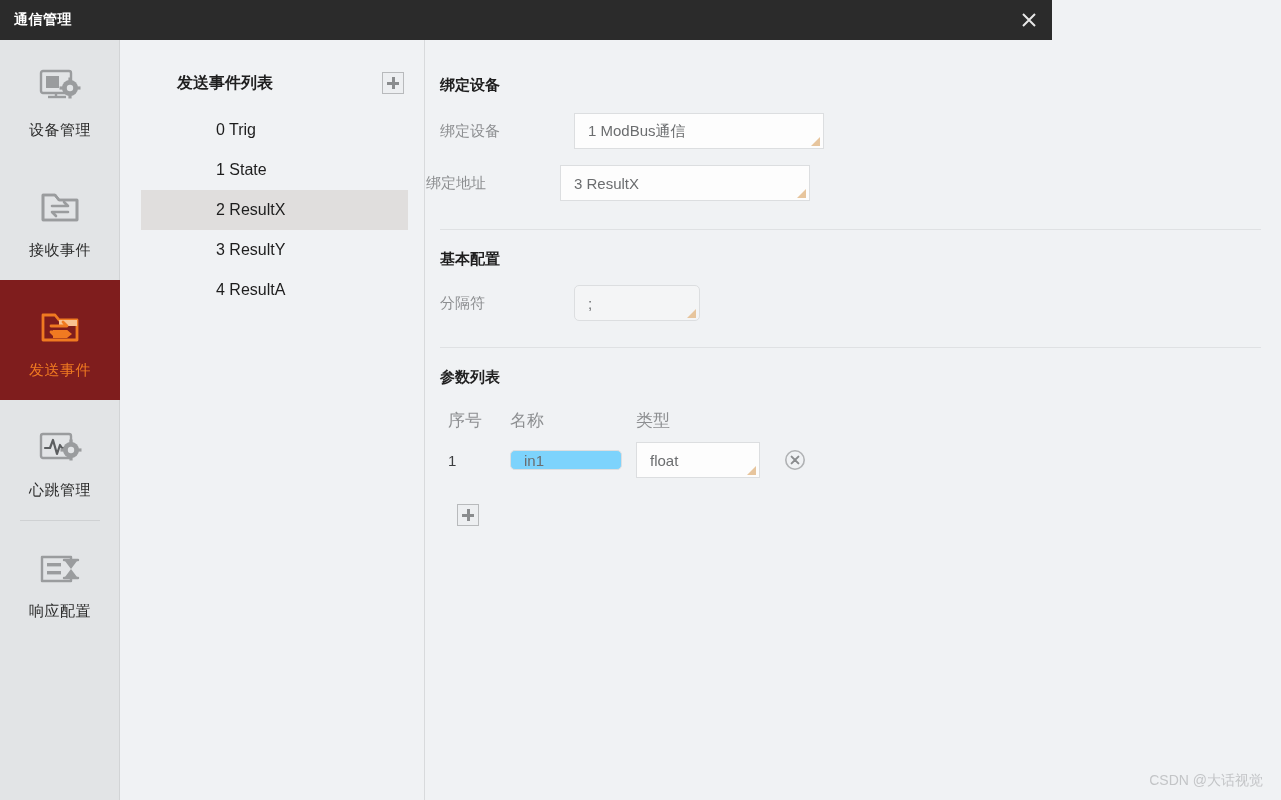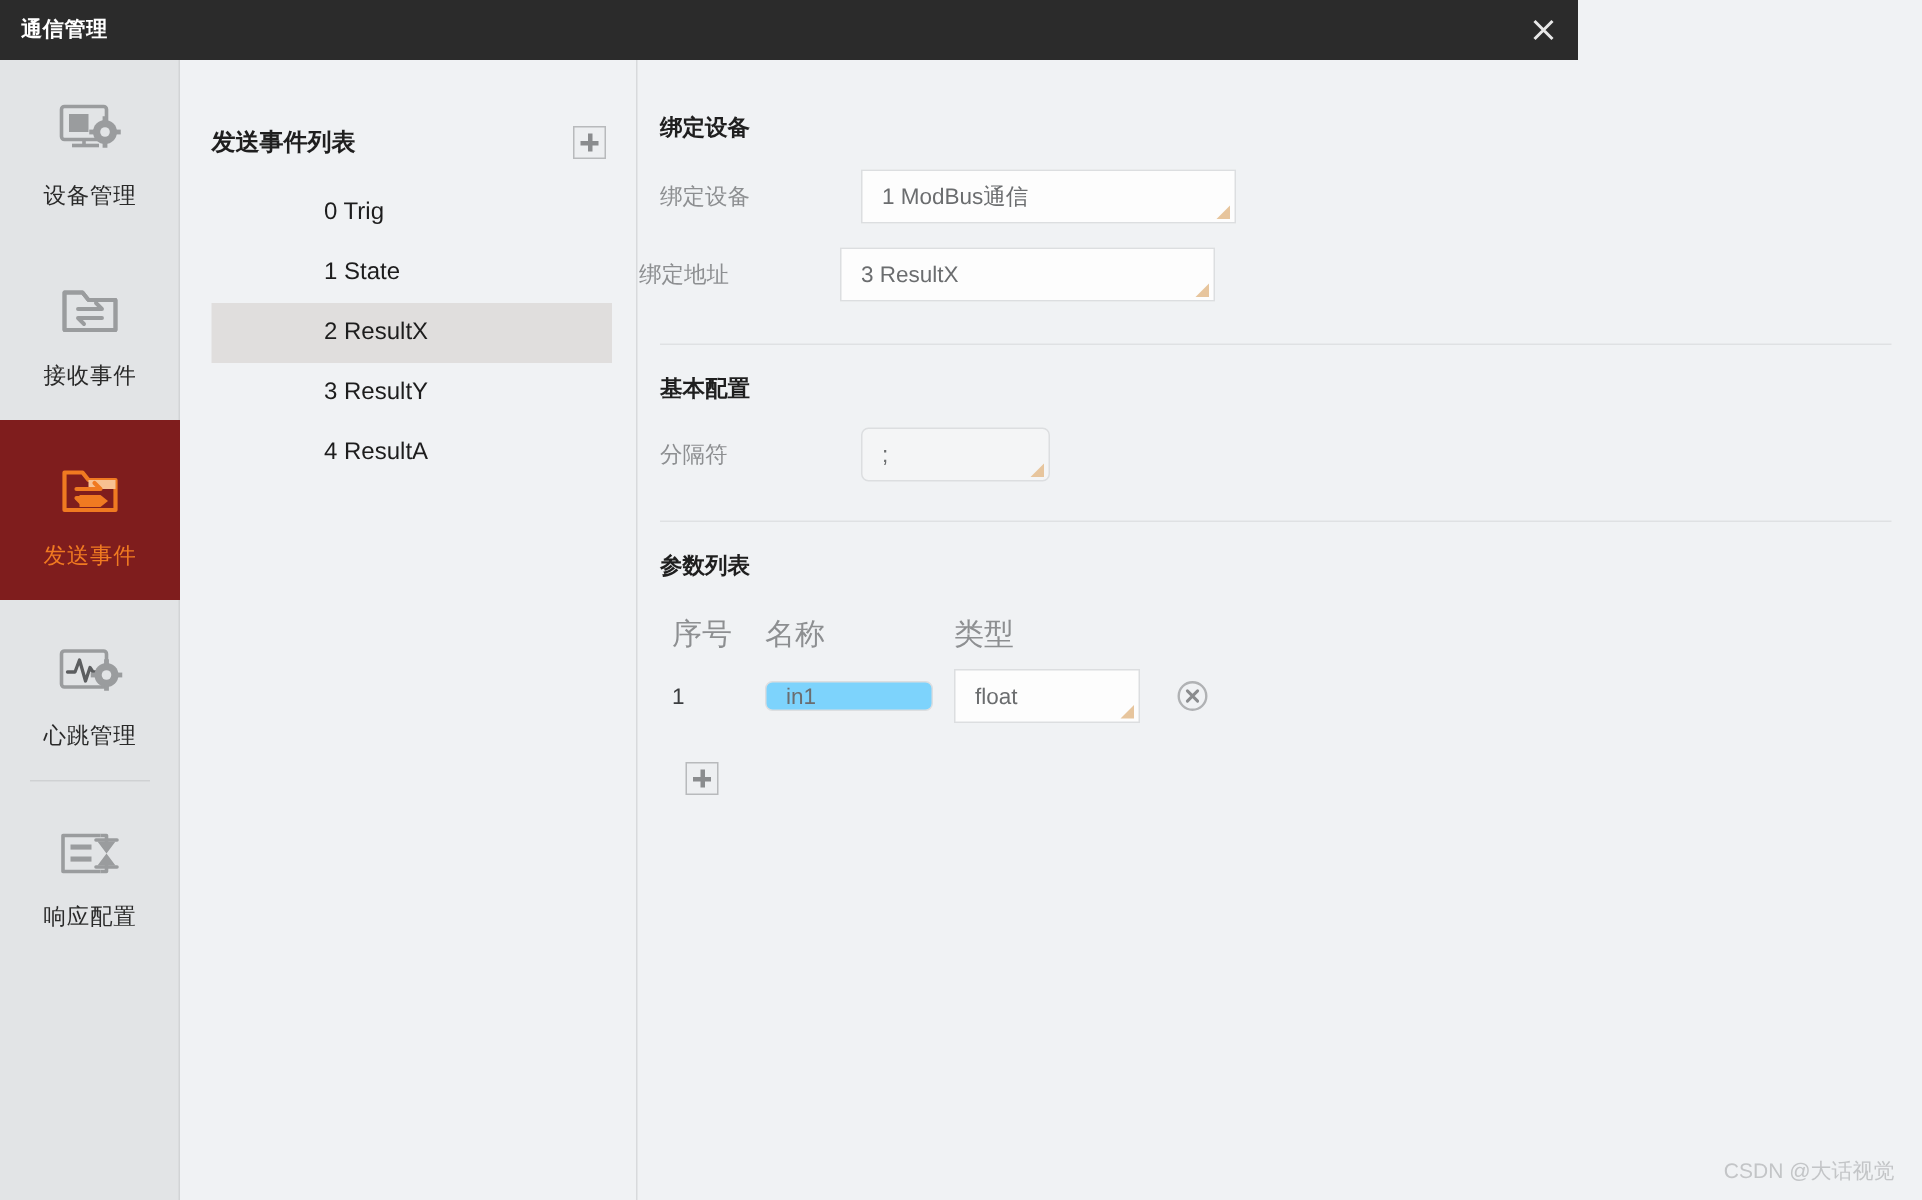--- a/index.html
+++ b/index.html
@@ -48,21 +48,21 @@
   .side-divider {
     width: 80px; height: 1px; background: #cfd1d3; margin: 0 auto;
   }
 
   
   .listpanel {
     position: absolute; left: 121px; top: 40px; width: 304px; height: 760px;
     background: #f0f2f4; border-right: 1px solid #d8dadc;
   }
   .list-header {
-    display: flex; align-items: center; padding: 44px 20px 0 20px;
+    display: flex; align-items: center; padding: 32px 20px 0 20px; margin-left: 36px;
   }
   .list-title { font-size: 16px; font-weight: bold; color: #1f1f1f; }
   .list-header-spacer { flex: 1 1 auto; }
   .sq-btn {
     width: 22px; height: 22px; border: 1px solid #b8babc; background: #edeff1;
     display: flex; align-items: center; justify-content: center; cursor: pointer;
   }
   .sq-btn .plus-h { position: absolute; width: 12px; height: 3px; background: #8a8c8e; }
   .sq-btn .plus-v { position: absolute; width: 3px; height: 12px; background: #8a8c8e; }
   .sq-btn .plus { position: relative; width: 12px; height: 12px; }
@@ -96,21 +96,21 @@
   .grip {
     position: absolute; right: 3px; bottom: 2px;
     width: 0; height: 0;
     border-left: 9px solid transparent;
     border-bottom: 9px solid #e7c59d;
   }
   .ctrl.combo { width: 250px; height: 36px; }
   .ctrl.sep { width: 126px; height: 36px; border-radius: 5px; background: #f4f5f6; }
 
   
-  .param-head { display: flex; font-size: 20px; color: #8d8f91; }
+  .param-head { display: flex; font-size: 17px; color: #8d8f91; }
   .col-idx { width: 62px; }
   .col-name { width: 126px; }
   .col-type { width: 140px; }
   .param-row { display: flex; align-items: center; }
   .idx-cell { width: 62px; font-size: 15px; color: #3c3e40; }
   .ctrl.pname { width: 112px; height: 20px; border-radius: 5px; background: #7dd3fc; }
   .ctrl.ptype { width: 124px; height: 36px; }
   .del-btn {
     width: 22px; height: 22px; margin-left: 24px; cursor: pointer;
     display: flex; align-items: center; justify-content: center;

